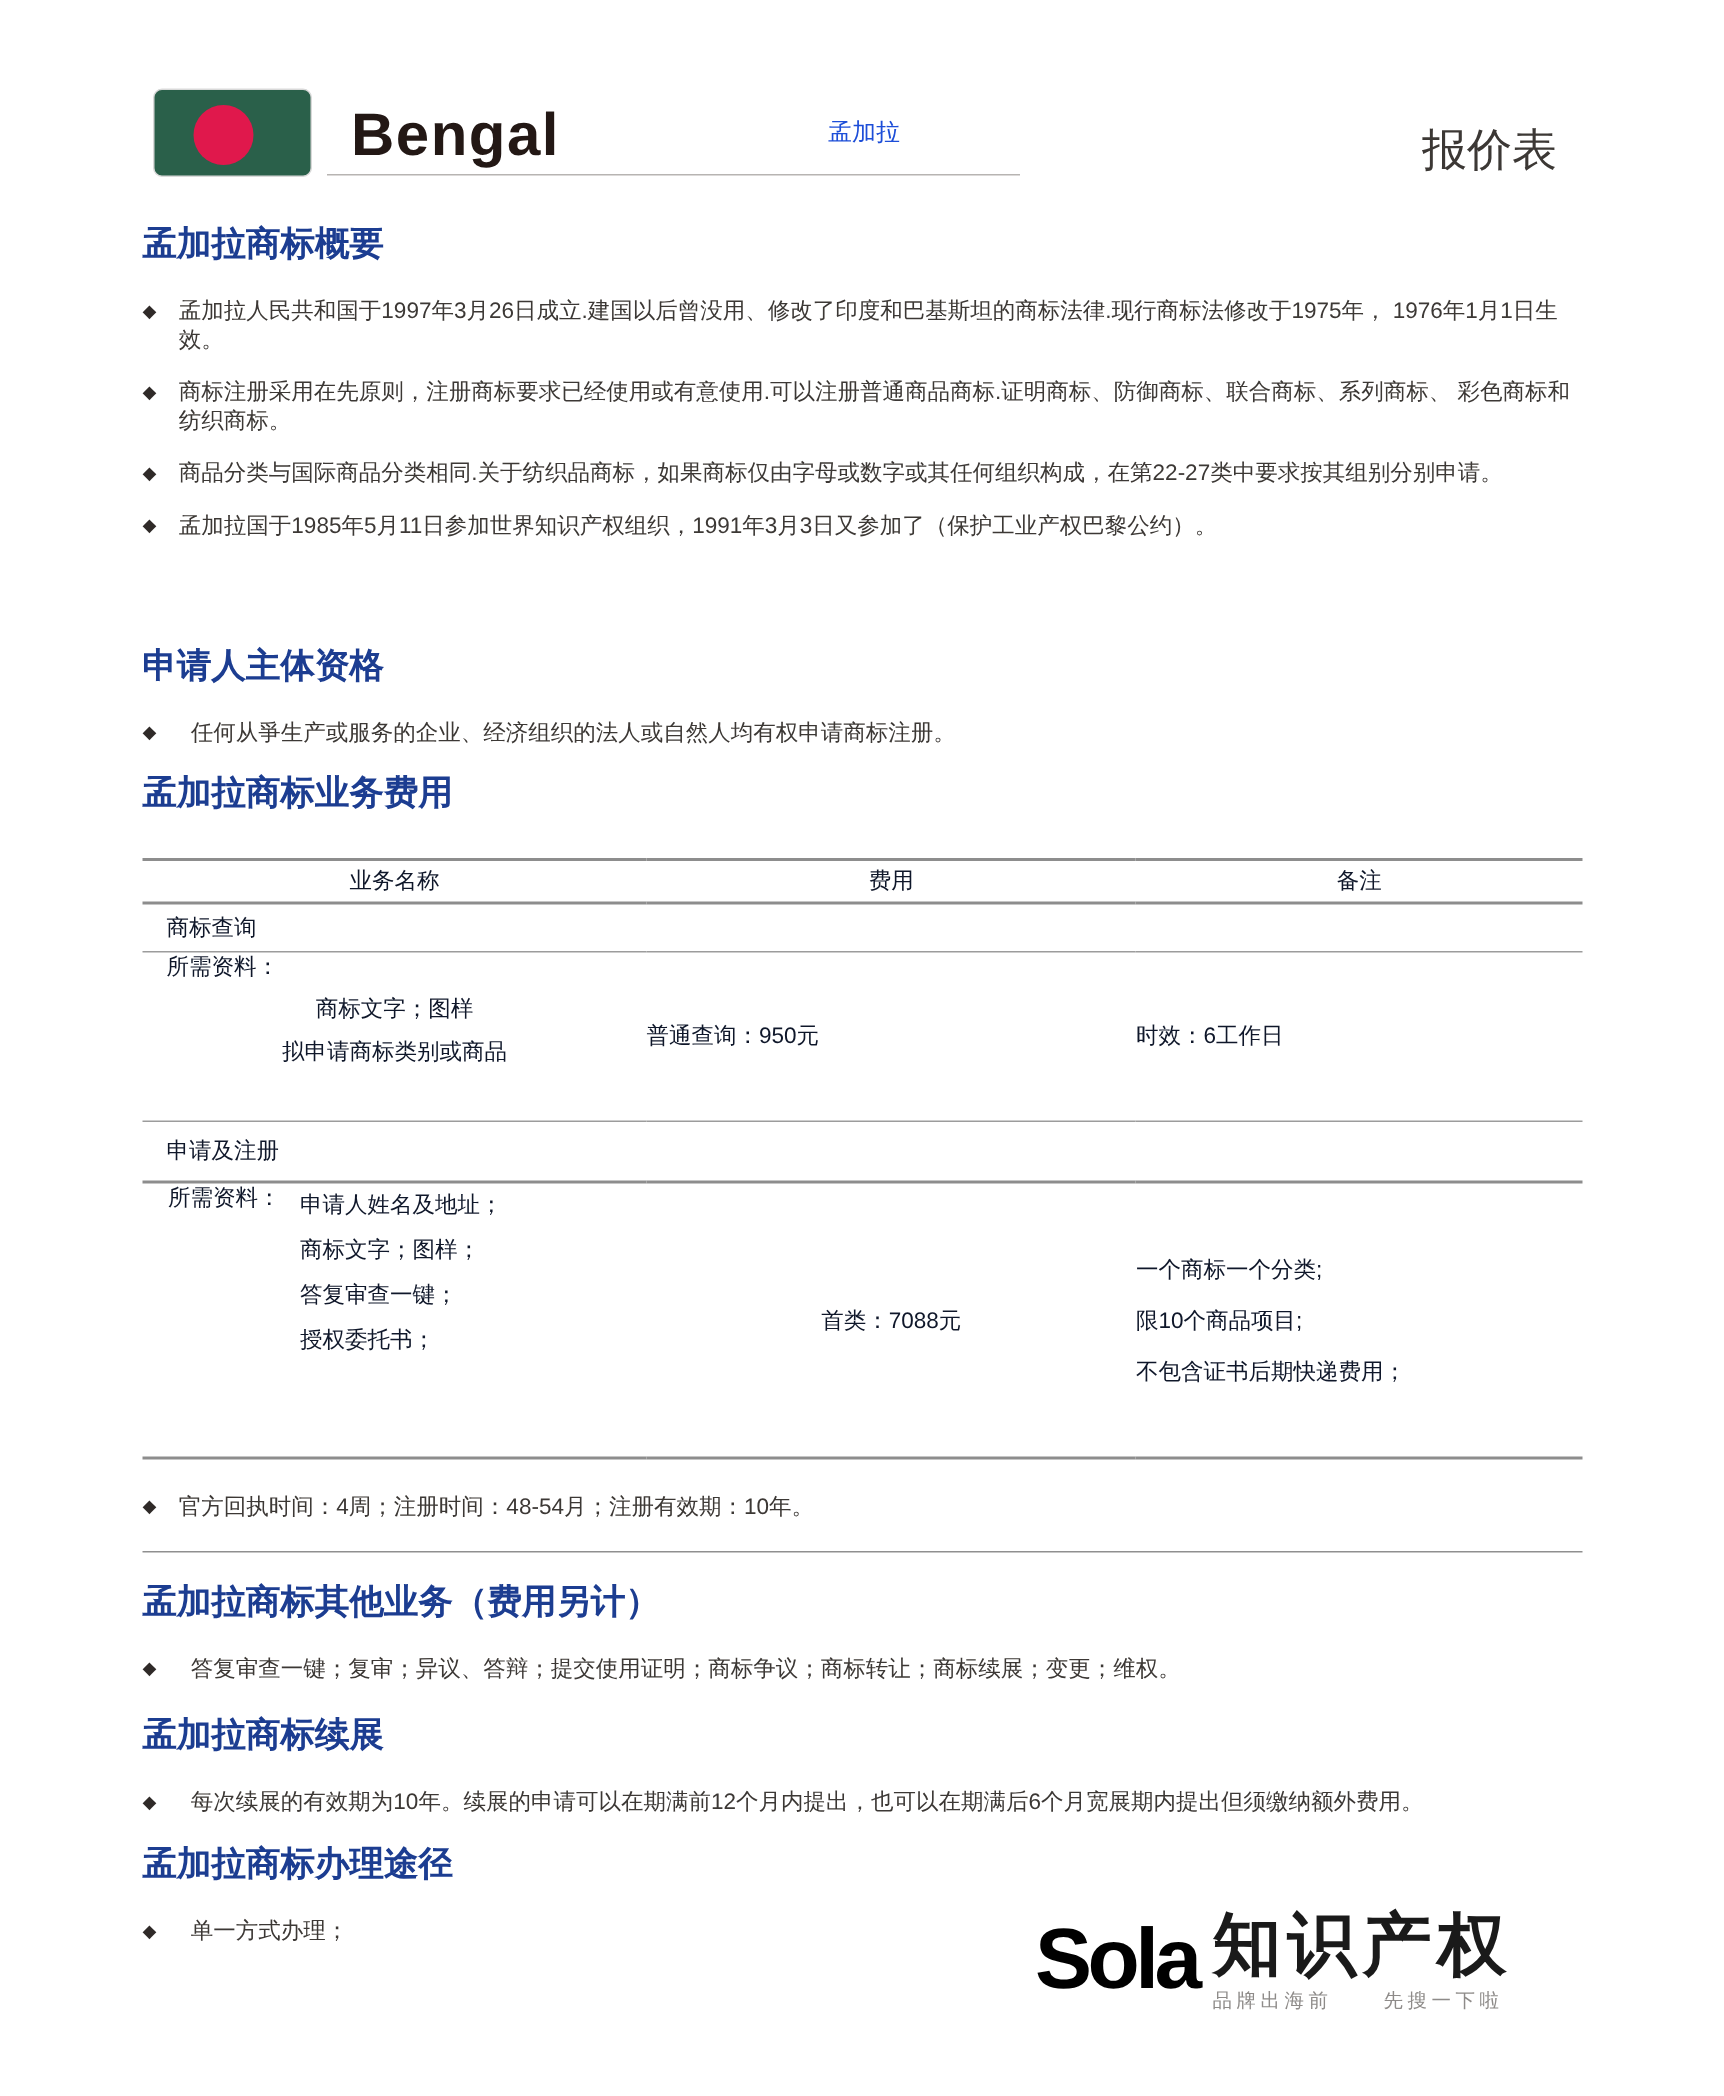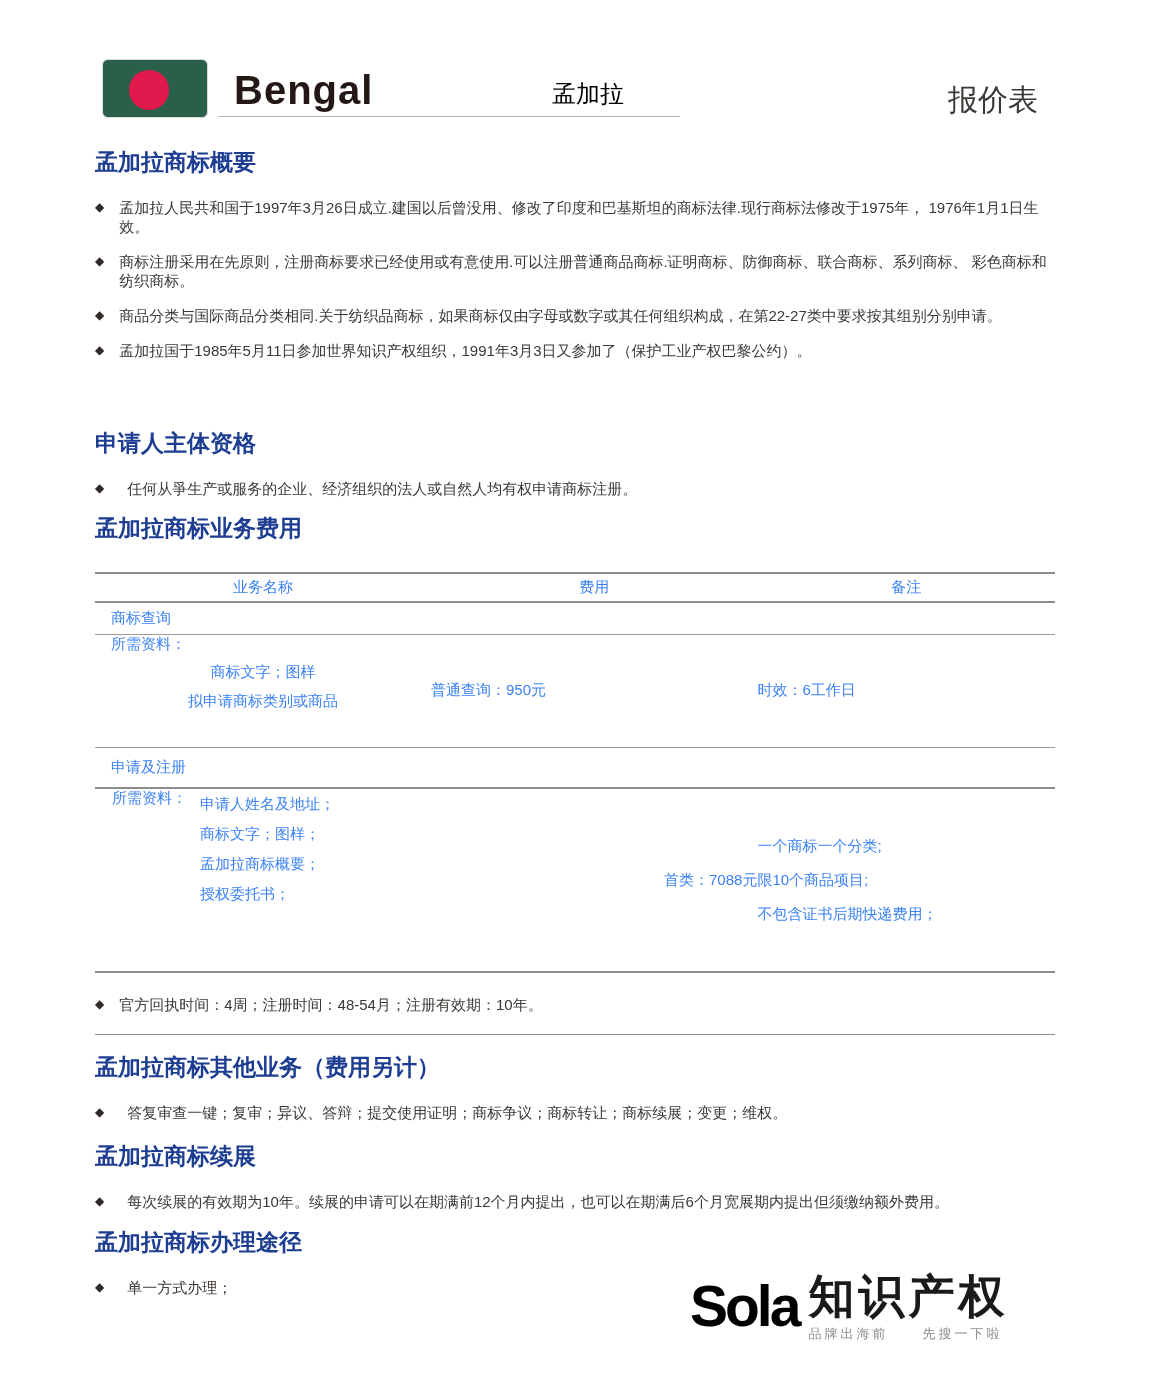--- a/index.html
+++ b/index.html
@@ -18,21 +18,21 @@
   }
   .flag .circle {
     position:absolute; left:26px; top:10px; width:40px; height:40px;
     border-radius:50%; background:#e0184c;
   }
   .title-line { position:absolute; left:218px; top:116px; width:462px; height:1px; background:#b7b4b2; }
   .country-en {
     position:absolute; left:234px; top:68px; font-size:40px; font-weight:800;
     color:#231815; letter-spacing:1px;
   }
-  .country-zh { position:absolute; left:552px; top:78px; font-size:24px; color:#000000; }
+  .country-zh { position:absolute; left:552px; top:78px; font-size:16px; color:#1d4ed8; }
   .doc-type  { position:absolute; left:948px; top:80px; font-size:30px; color:#3c3835; }
 
   
   .content { position:absolute; left:95px; top:140px; width:960px; }
   h2 {
     margin:0; font-size:23px; line-height:28px; font-weight:bold; color:#1c3d91;
   }
   .t-overview { margin-top:8px; }
   .t-applicant { margin-top:69px; }
   .t-fees { margin-top:16px; }
@@ -47,41 +47,41 @@
   li.wide-gap .diamond { margin-right:23px; }
   .mt-bullet-applicant { margin-top:22px; }
   .mt-bullet-timeline { margin-top:32px; }
   .mt-bullet-other, .mt-bullet-renewal { margin-top:28px; }
   .mt-bullet-route { margin-top:22px; }
 
   
   table.fees {
     width:960px; margin-top:30px; border-collapse:collapse;
     border-top:2px solid #8d8d8d; border-bottom:2px solid #8d8d8d;
-    font-size:15px; color:#3b82f6;
+    font-size:15px; color:#0f172a;
   }
   table.fees td { padding:0; }
   tr.head { border-bottom:2px solid #8d8d8d; }
   tr.head td { height:29px; text-align:center; vertical-align:middle; }
   tr.gname td { height:32px; vertical-align:middle; padding-left:16px; }
   tr.gname1 { border-bottom:1px solid #9c9c9c; }
   tr.gname2 td { height:41px; }
   tr.gname2 { border-bottom:2px solid #8d8d8d; }
   tr.detail1 { border-bottom:1px solid #9c9c9c; }
   tr.detail1 td { height:113px; }
   tr.detail2 td { height:184px; }
   td.c { text-align:left; vertical-align:middle; }
   .d1-col1 { vertical-align:top; padding-top:13px; }
   .req-label1 { padding-left:16px; margin-bottom:9px; }
   .centered-item { text-align:center; margin-bottom:10px; }
   .d2-col1 { vertical-align:top; padding-top:25px; }
   .d2-wrap { display:flex; padding-left:17px; }
   .req-label2 { flex:none; width:88px; }
   .req-items div { line-height:30px; }
-  .d2-fee { text-align:right; vertical-align:middle; padding-bottom:24px;margin-top:16px; }
+  .d2-fee { text-align:center; vertical-align:middle; padding-bottom:24px;margin-top:16px; }
   .d2-note { vertical-align:middle; padding-left:70px; padding-bottom:14px; }
   .d2-note div { margin-bottom:15px; }
   .d2-note div:last-child { margin-bottom:0; }
 
   .divider { margin-top:20px; width:960px; height:1px; background:#8f8f8f; border:none; }
 
   
   .footnote { position:absolute; left:94px; top:1308px; font-size:16px; color:#3c3835; }
   .logo { position:absolute; left:690px; top:1268px; display:flex; align-items:flex-start; }
   .logo-brand {
@@ -164,21 +164,21 @@
       <tr class="gname gname2">
         <td colspan="3">申请及注册</td>
       </tr>
       <tr class="detail2">
         <td class="d2-col1">
           <div class="d2-wrap">
             <div class="req-label2">所需资料：</div>
             <div class="req-items">
               <div>申请人姓名及地址；</div>
               <div>商标文字；图样；</div>
-              <div>孟加拉商标概要；</div>
+              <div>答复审查一键；</div>
               <div>授权委托书；</div>
             </div>
           </div>
         </td>
         <td class="d2-fee">首类：7088元</td>
         <td class="d2-note">
           <div>一个商标一个分类;</div>
           <div>限10个商品项目;</div>
           <div>不包含证书后期快递费用；</div>
         </td>

